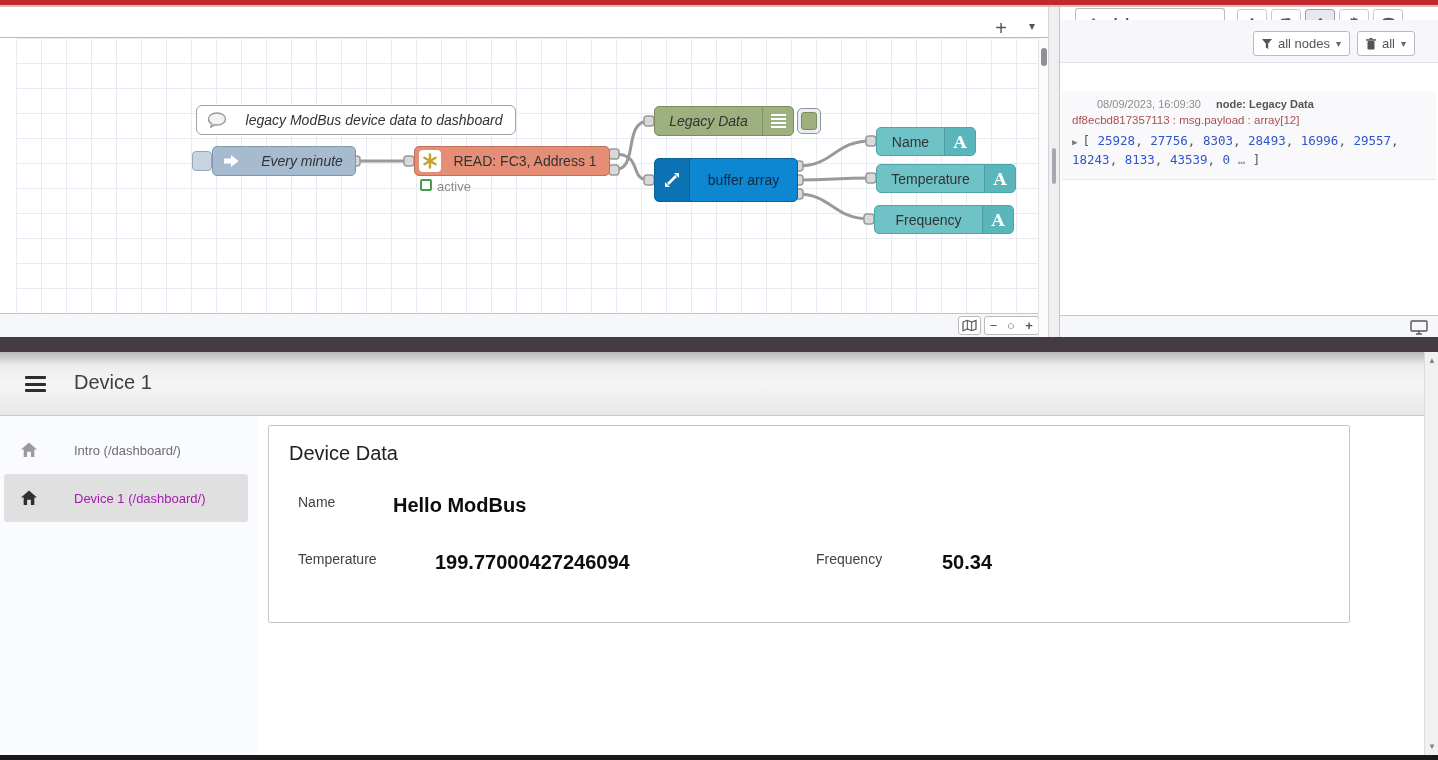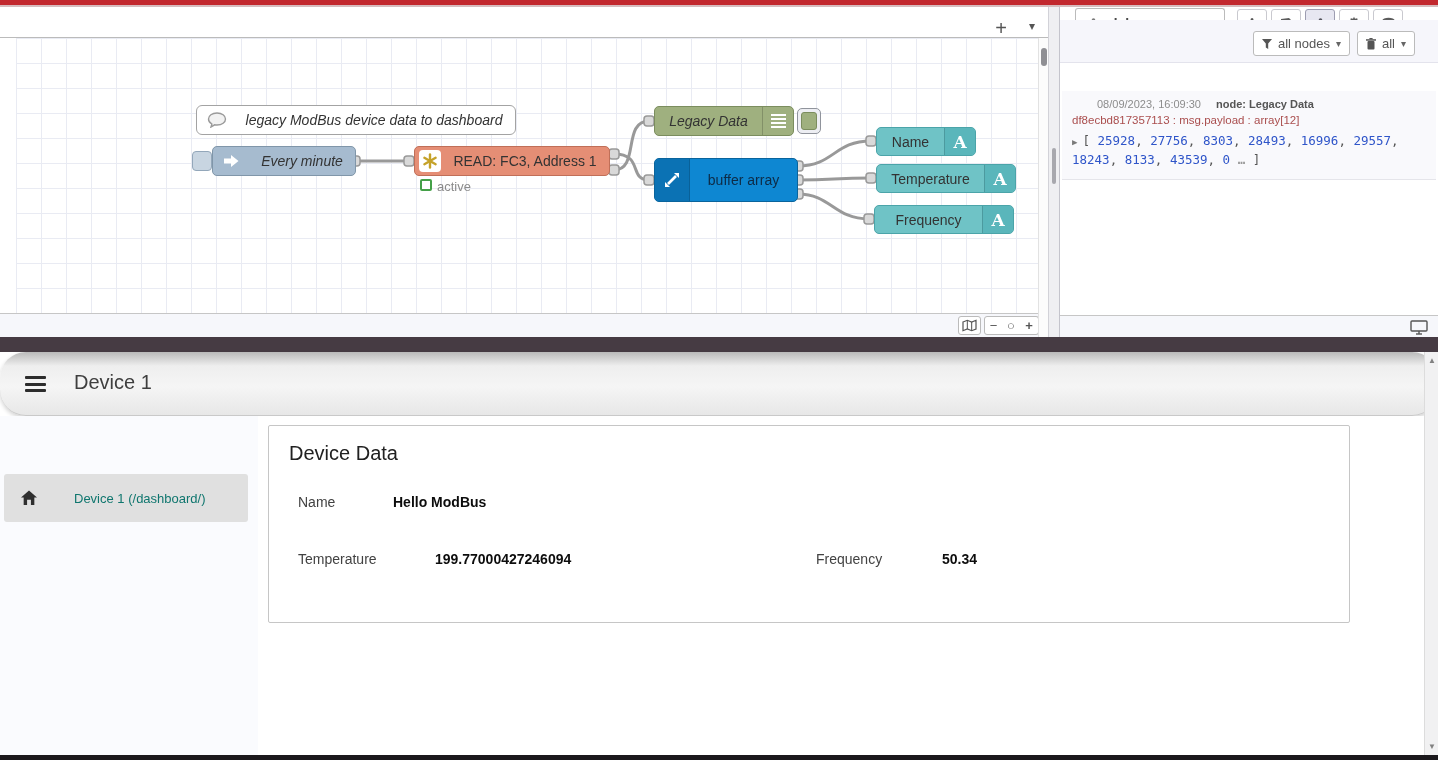--- a/index.html
+++ b/index.html
@@ -108,38 +108,38 @@
   #sidebar-footer{position:absolute;left:0;top:308px;width:378px;height:22px;background:#f6f7fb;border-top:1px solid #c6c6c6;}
 
   
   #dark-strip{left:0;top:337px;width:1438px;height:15px;background:#463b43;}
   #bottom-bar{left:0;top:755px;width:1438px;height:5px;background:#1b181c;}
 
   
   #dashboard{left:0;top:352px;width:1438px;height:403px;background:#fff;}
   #dash-toolbar{position:absolute;left:0;top:0;width:1438px;height:63px;
       background:linear-gradient(180deg,#b9b9b9 0,#eeeeee 22%,#f5f5f5 55%,#e7e7e7 100%);
-      border-bottom:1px solid #c9c9c9;box-shadow:0 2px 4px rgba(0,0,0,.18);border-radius:26px;}
+      border-bottom:1px solid #c9c9c9;box-shadow:0 2px 4px rgba(0,0,0,.18);}
   #dash-ham{position:absolute;left:25px;top:24px;width:21px;height:16px;display:flex;flex-direction:column;justify-content:space-between;cursor:pointer;}
   #dash-ham i{display:block;height:3px;background:#2d2d2d;border-radius:1px;}
   #dash-title{position:absolute;left:74px;top:19px;font-size:20px;color:#3f3f3f;}
 
   #dash-sidenav{position:absolute;left:0;top:64px;width:258px;height:339px;background:#fafbfe;border-right:1px solid #e4e4ec;}
   .nav-item{position:absolute;left:4px;width:244px;height:48px;display:flex;align-items:center;cursor:pointer;border-radius:3px;}
   .nav-item .nav-label{margin-left:36px;font-size:13px;}
   #nav-intro{top:10px;color:#6e6e6e;}
-  #nav-device{top:58px;background:#e0e0e0;color:#0f766e;}
+  #nav-device{top:58px;background:#e0e0e0;color:#a21caf;}
   .nav-item .home{margin-left:16px;width:18px;height:16px;flex:none;}
 
   #dash-main{position:absolute;left:258px;top:64px;width:1166px;height:339px;background:#fff;}
   #device-card{position:absolute;left:10px;top:9px;width:1080px;height:196px;background:#fff;
       border:1px solid #c6c6c6;border-radius:2px;}
   #card-title{position:absolute;left:20px;top:16px;font-size:20px;color:#212121;}
   .field-label{position:absolute;font-size:14px;color:#424242;}
-  .field-value{position:absolute;font-size:14px;font-weight:bold;color:#0d0d0d;padding-left:44px;}
+  .field-value{position:absolute;font-size:20px;font-weight:bold;color:#0d0d0d;padding-left:44px;}
   #f-name-l{left:29px;top:68px;} #f-name-v{left:80px;top:68px;}
   #f-temp-l{left:29px;top:125px;} #f-temp-v{left:122px;top:125px;}
   #f-freq-l{left:547px;top:125px;} #f-freq-v{left:629px;top:125px;}
 
   #dash-scrollbar{position:absolute;left:1424px;top:0;width:14px;height:403px;background:#f1f1f2;border-left:1px solid #dcdcdc;}
   #dash-scrollbar .arrow{position:absolute;left:0;width:14px;text-align:center;font-size:8px;color:#818181;}
   #dash-scroll-up{top:4px;} #dash-scroll-down{top:390px;}
 
   svg{display:block;}
 </style>
@@ -377,20 +377,26 @@
     <div id="dash-toolbar">
       <div id="dash-ham">
           <i></i>
           <i></i>
           <i></i>
         </div>
       <div id="dash-title">Device 1</div>
     </div>
 
     <div id="dash-sidenav">
+      <div id="nav-intro" class="nav-item">
+        <svg class="home" viewBox="0 0 16 15">
+          <path d="M8 0.5 L15.5 7 H13 V14 H9.8 V9.2 H6.2 V14 H3 V7 H0.5 Z" fill="#9b9b9b"></path>
+        </svg>
+        <span class="nav-label">Intro (/dashboard/)</span>
+      </div>
       <div id="nav-device" class="nav-item">
         <svg class="home" viewBox="0 0 16 15">
           <path d="M8 0.5 L15.5 7 H13 V14 H9.8 V9.2 H6.2 V14 H3 V7 H0.5 Z" fill="#2f2f2f"></path>
         </svg>
         <span class="nav-label">Device 1 (/dashboard/)</span>
       </div>
     </div>
 
     <div id="dash-main">
       <div id="device-card">

